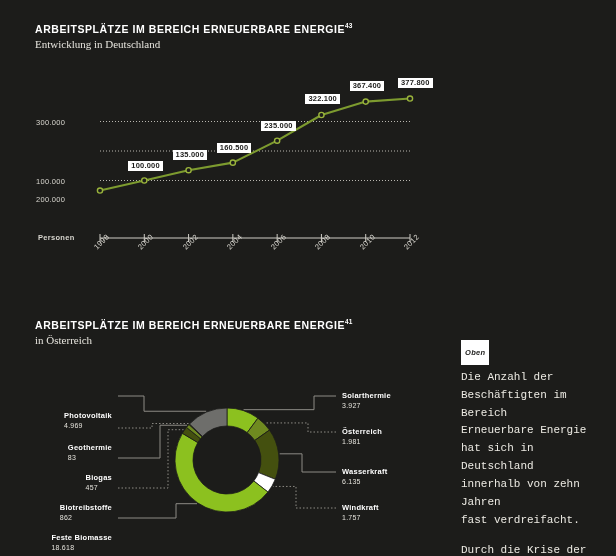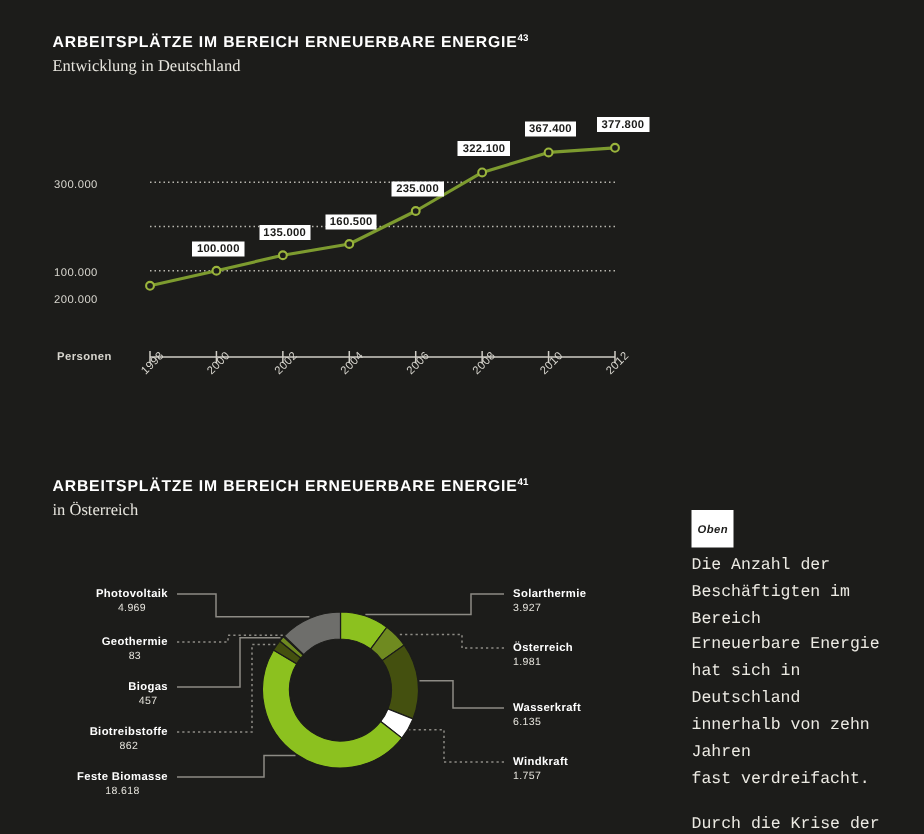--- a/index.html
+++ b/index.html
@@ -41,21 +41,21 @@
   
   #section2 { position:absolute; left:0; top:300; width:616px; height:256px; }
   #s2-head { position:absolute; left:35px; top:318px; }
   #donutwrap { position:absolute; left:0px; top:380px; width:450px; height:176px; }
   .dlab {
     position:absolute; font-family:"Liberation Sans", sans-serif;
     font-size:7.5px; font-weight:bold; color:#ffffff;
     letter-spacing:.25px; line-height:1.35; white-space:nowrap;
   }
   .dlab .num { font-weight:normal; font-size:7px; color:#e4e2db; display:block; }
-  .dlab.right-al { text-align:center; }
+  .dlab.right-al { text-align:left;margin-top:20px; }
   .dlab.left-al  { text-align:left; }
   
   #sidetext { position:absolute; left:461px; top:340px; width:148px; }
   .badge {
     display:inline-block; background:#ffffff; color:#1c1c1a;
     font-family:"Liberation Sans", sans-serif; font-size:7.5px;
     font-weight:bold; padding:8px 4px; letter-spacing:.3px; margin-bottom:4px;font-style:italic;
   }
   .para {
     font-family:Liberation Mono, monospace; font-size:11px;

